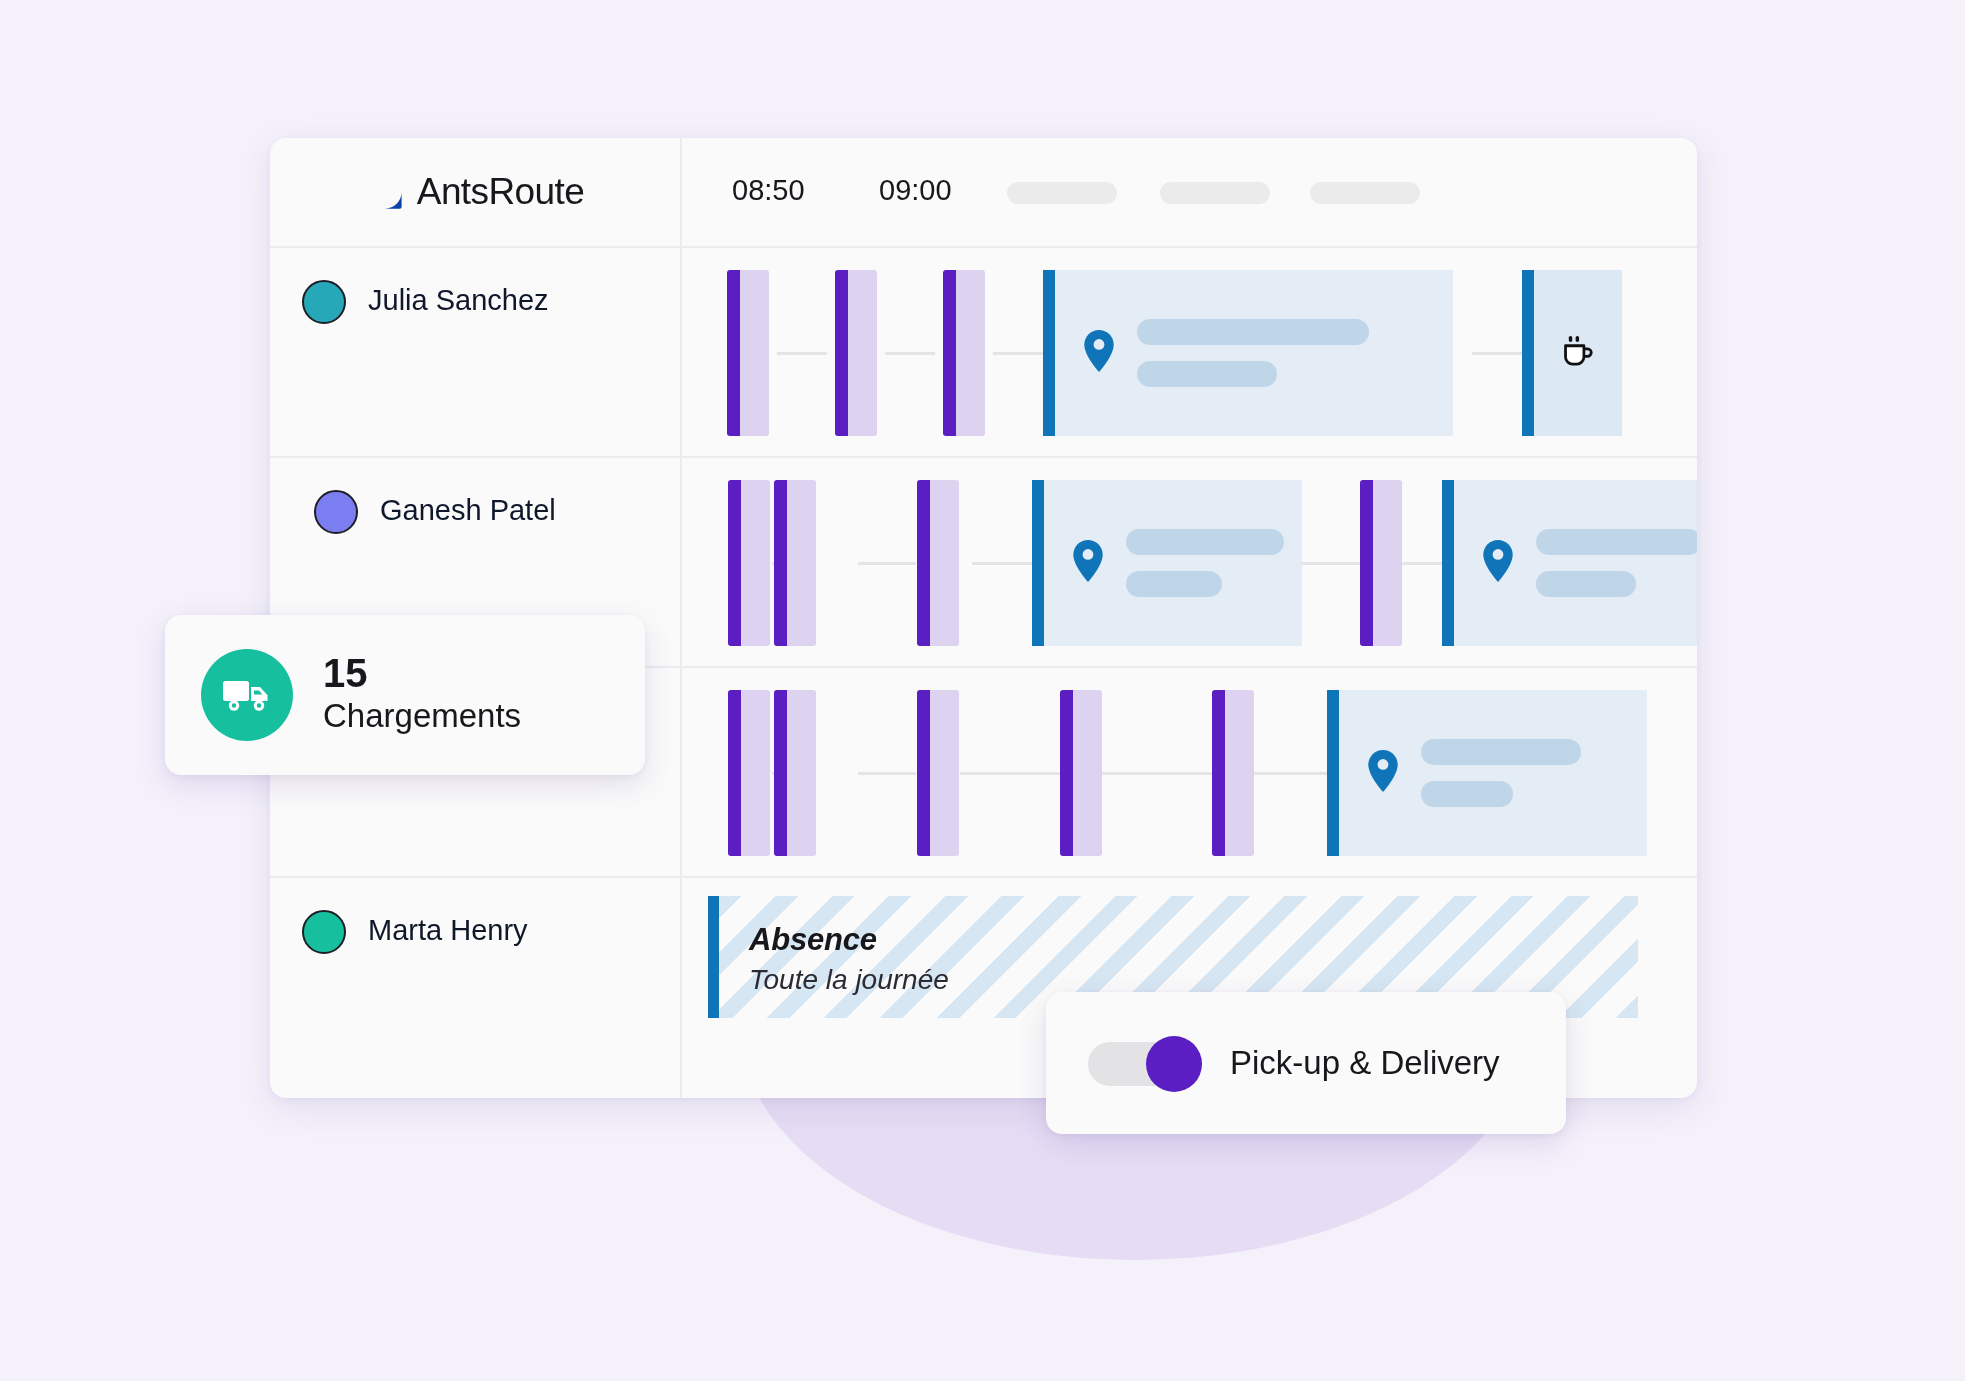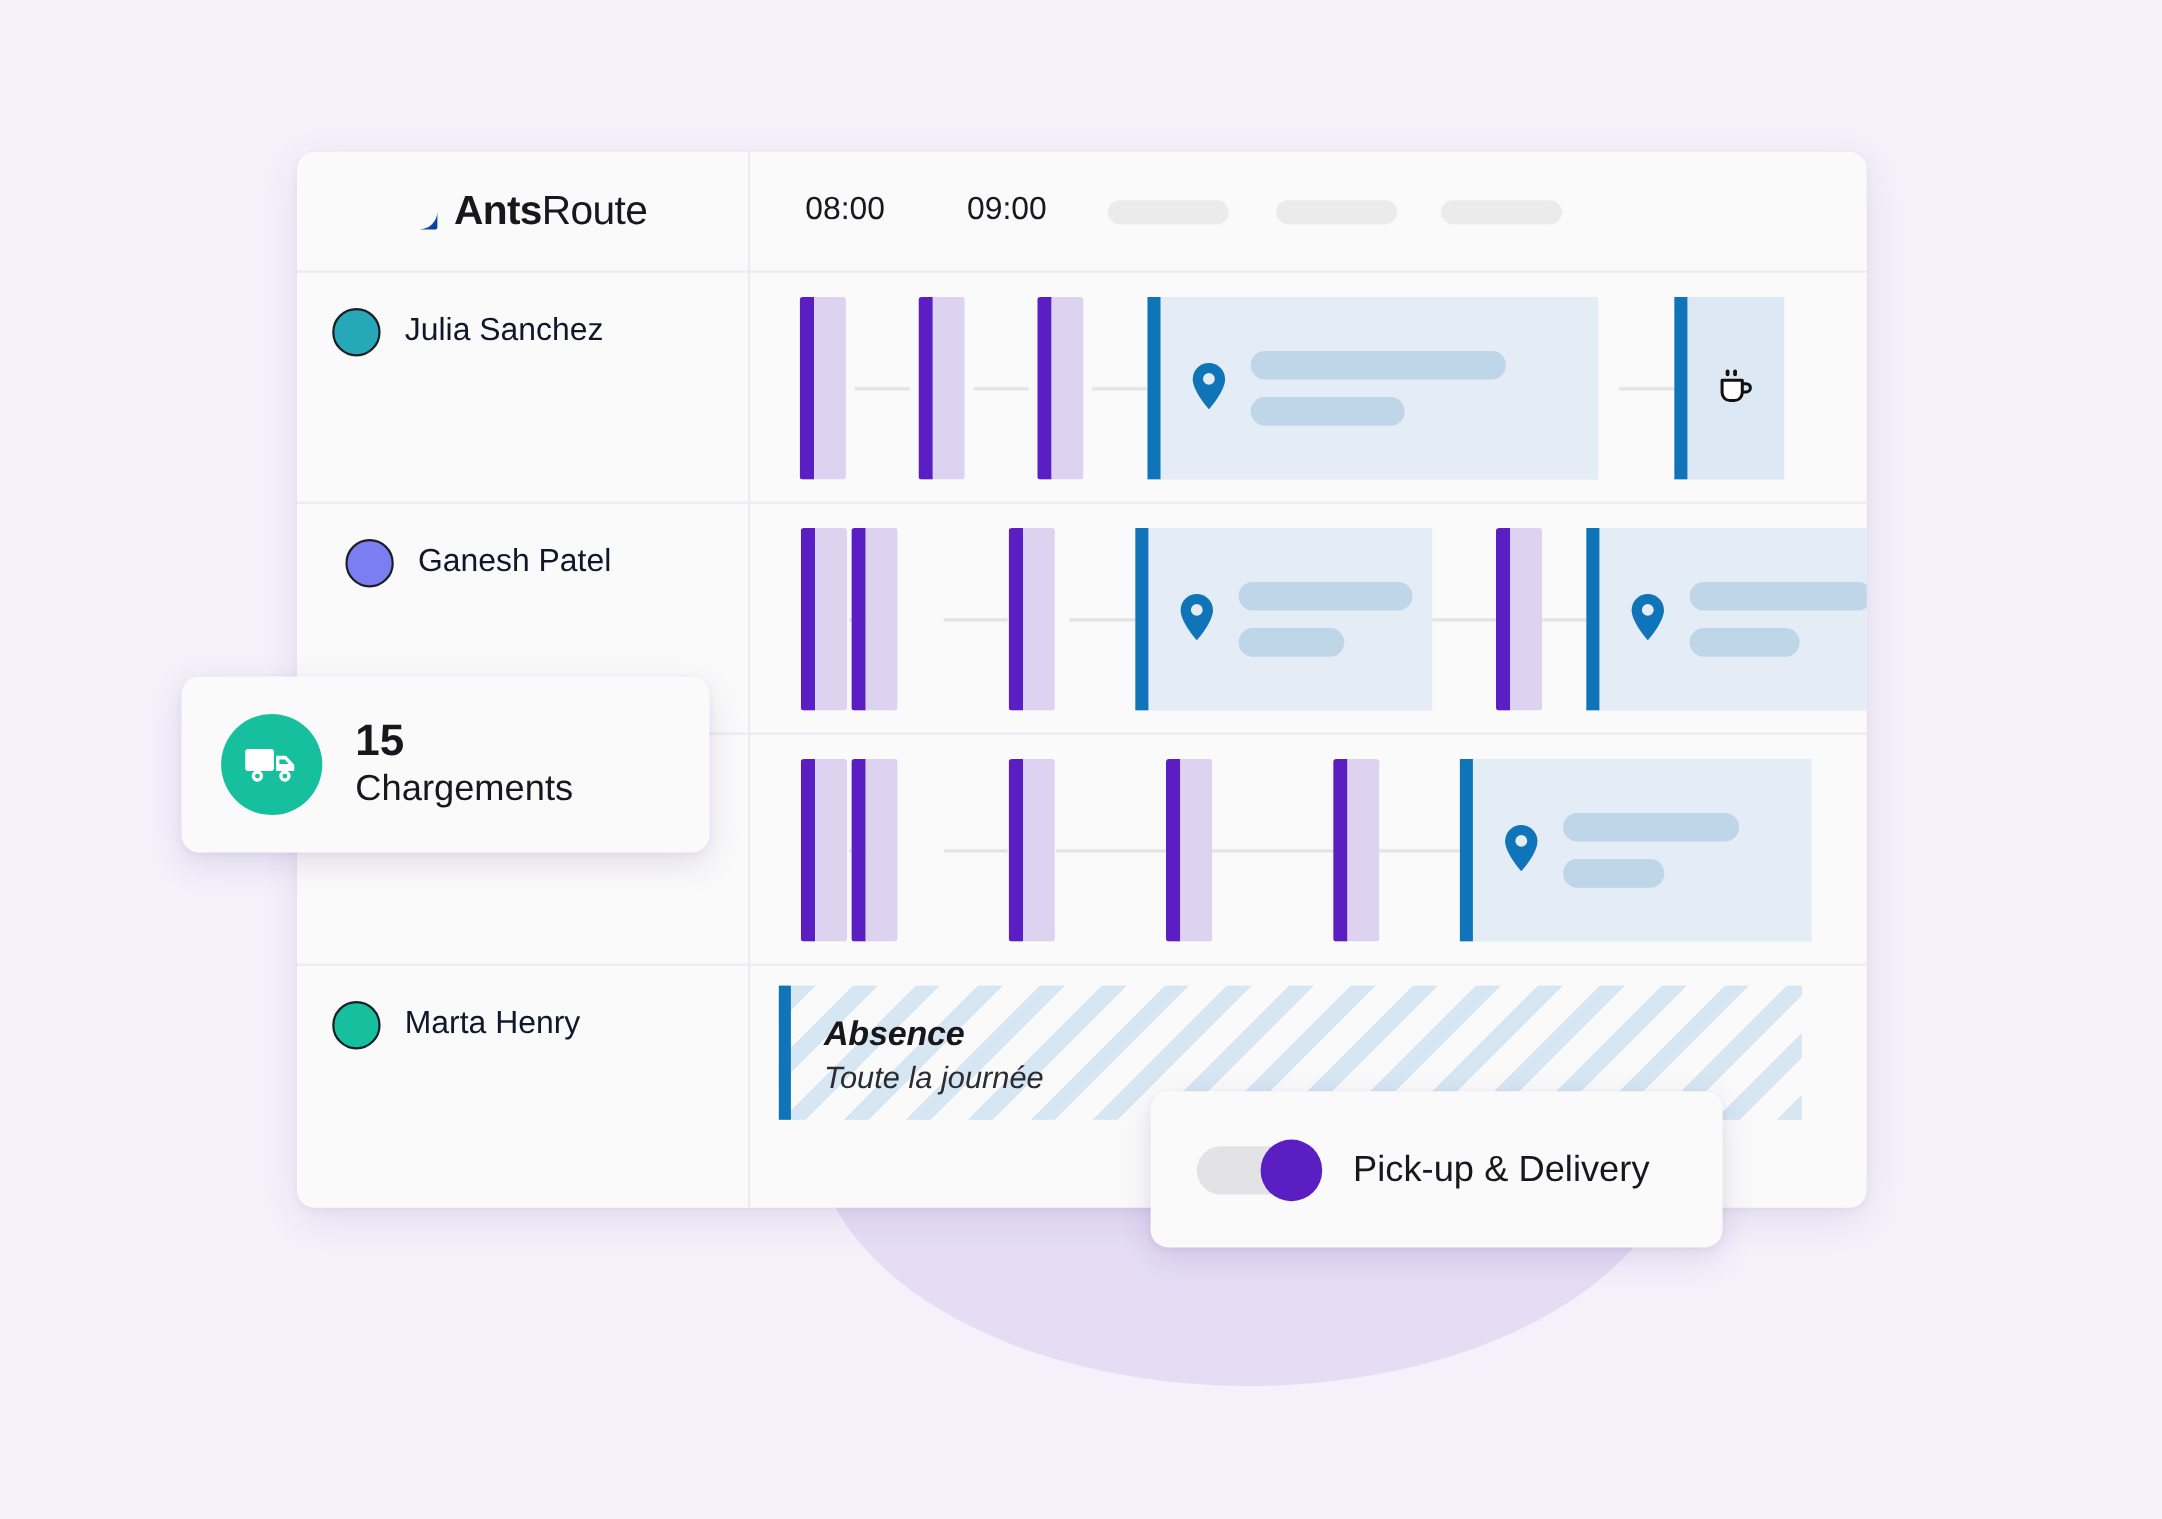--- a/index.html
+++ b/index.html
@@ -64,21 +64,21 @@
     align-items: center;
     gap: 13px;
   }
   .brand-logo { width: 38px; height: 38px; display:block; }
   .brand-text {
     font-size: 37px;
     letter-spacing: -.6px;
     color: #17171c;
     white-space: nowrap;
   }
-  .brand-text .b-bold { font-weight: 700; text-align: center; }
+  .brand-text .b-bold { font-weight: 400; text-align: center; }
   .brand-text .b-light { font-weight: 400; }
 
   .driver-row {
     box-sizing: border-box;
     border-bottom: 2px solid #ececf0;
     padding: 30px 0 0 32px;
     display: flex;
     align-items: flex-start;
     gap: 22px;
   }
@@ -303,21 +303,21 @@
 
     <div class="driver-row" style="height:218px;">
       <span class="avatar" style="background:#16bf9d;"></span>
       <span class="driver-name">Marta Henry</span>
     </div>
   </div>
 
   <div id="timeline">
 
     <div id="timeline-header">
-      <span class="time-label" style="left:50px;">08:00</span>
+      <span class="time-label" style="left:50px;">08:50</span>
       <span class="time-label" style="left:197px;">09:00</span>
       <span class="time-pill" style="left:325px; width:110px;"></span>
       <span class="time-pill" style="left:478px; width:110px;"></span>
       <span class="time-pill" style="left:628px; width:110px;"></span>
     </div>
 
     <div class="tl-row" style="height:210px;">
       <div class="tl-connector" style="left:95px;  top:104px; width:50px;"></div>
       <div class="tl-connector" style="left:203px; top:104px; width:50px;"></div>
       <div class="tl-connector" style="left:311px; top:104px; width:50px;"></div>

